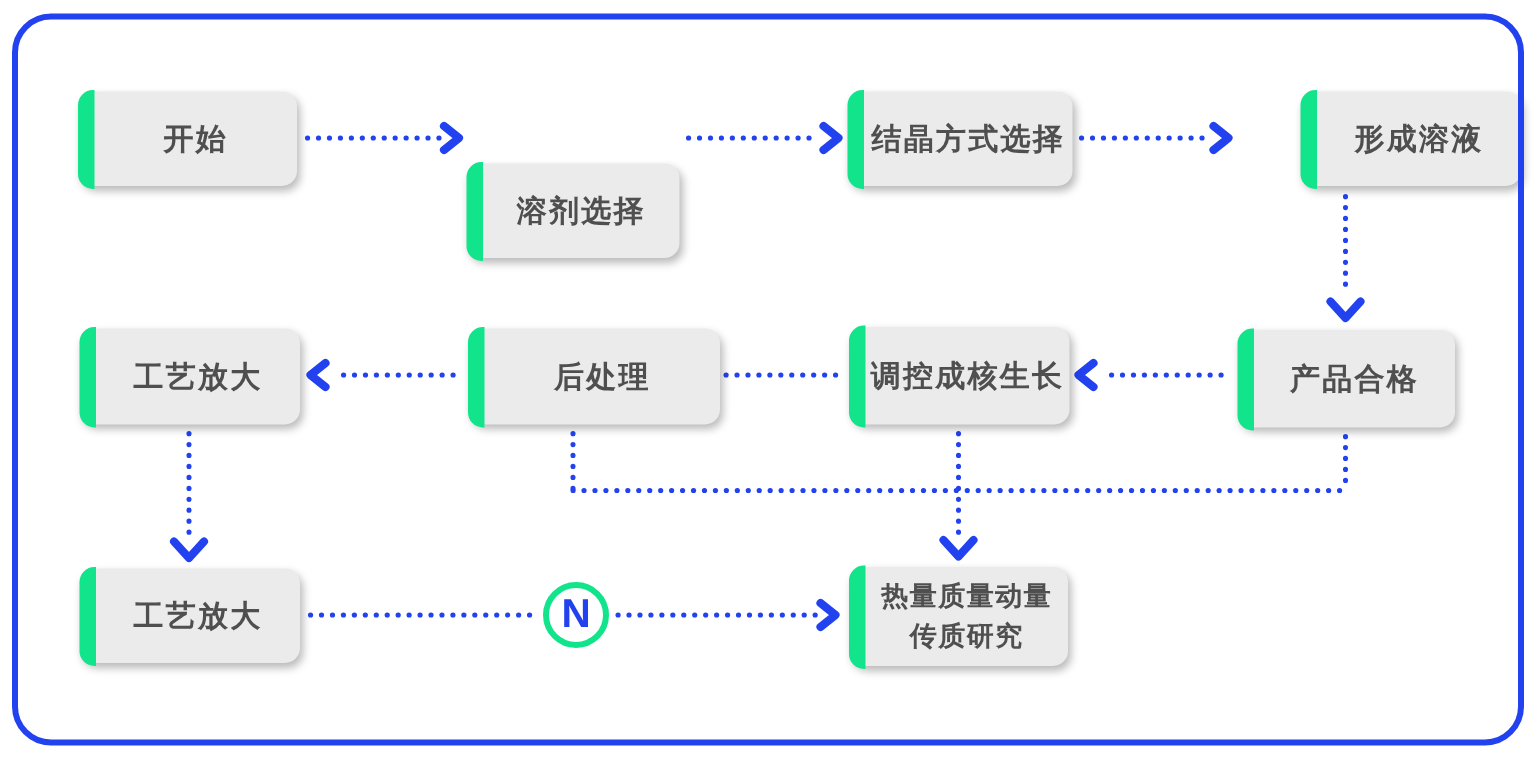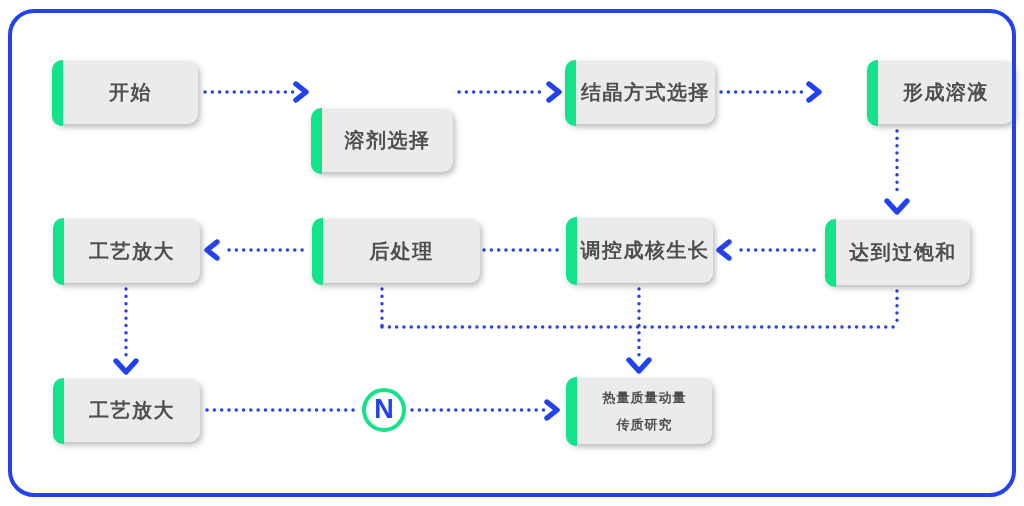--- a/index.html
+++ b/index.html
@@ -64,21 +64,21 @@
     position:relative;
     padding-left:11px;
     font-size:20px;
     font-weight:600;
     color:var(--node-text);
     letter-spacing:1.5px;
     text-align:center;
   }
   .node-tall .node-label{
     white-space:pre-line;
-    font-size:13px;
+    font-size:18px;
     line-height:27px;
     letter-spacing:1px;
   }
   
   .n-start{left:52px;top:61px;width:146px;height:63px;}
   .n-solvent{left:311px;top:61px;width:142px;height:63px;margin-top:48px;}
   .n-method{left:565px;top:61px;width:150px;height:63px;}
   .n-solution{left:823px;top:61px;width:147px;height:63px;margin-left:44px;}
   .n-scaleup{left:53px;top:219px;width:147px;height:64px;align-items:center;}
   .n-post{left:312px;top:219px;width:168px;height:64px;}
@@ -193,21 +193,21 @@
     <span class="node-label">后处理</span>
   </div>
 
   <div class="node n-nucleation">
     <span class="accent-bar"></span>
     <span class="node-label">调控成核生长</span>
   </div>
 
   <div class="node n-supersat">
     <span class="accent-bar"></span>
-    <span class="node-label">达到过饱和</span>
+    <span class="node-label">产品合格</span>
   </div>
 
   <div class="node n-qualified">
     <span class="accent-bar"></span>
     <span class="node-label">工艺放大</span>
   </div>
 
   <div class="node n-heatmass node-tall">
     <span class="accent-bar"></span>
     <span class="node-label">热量质量动量

